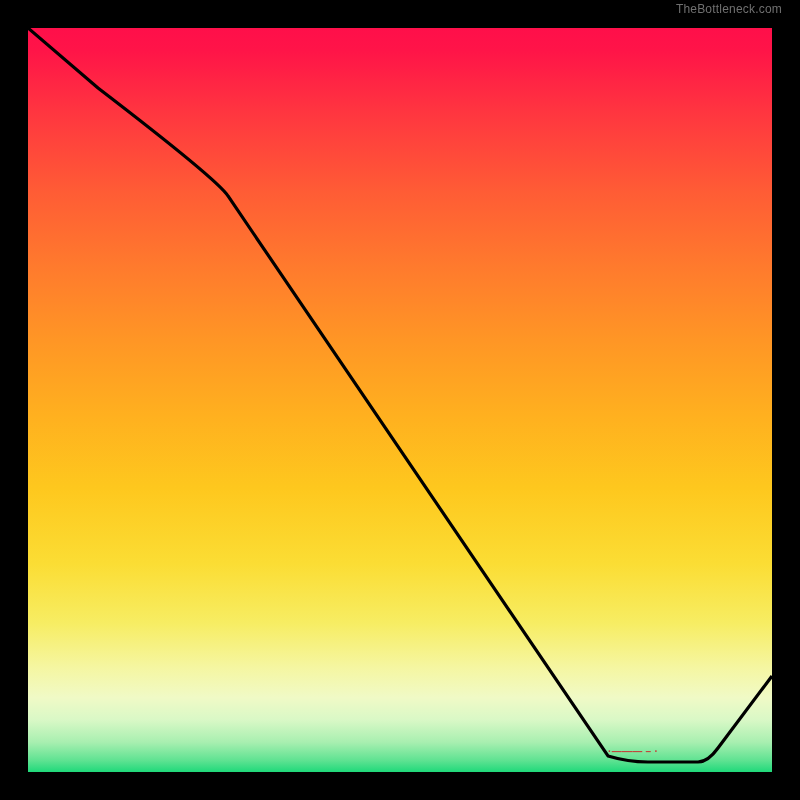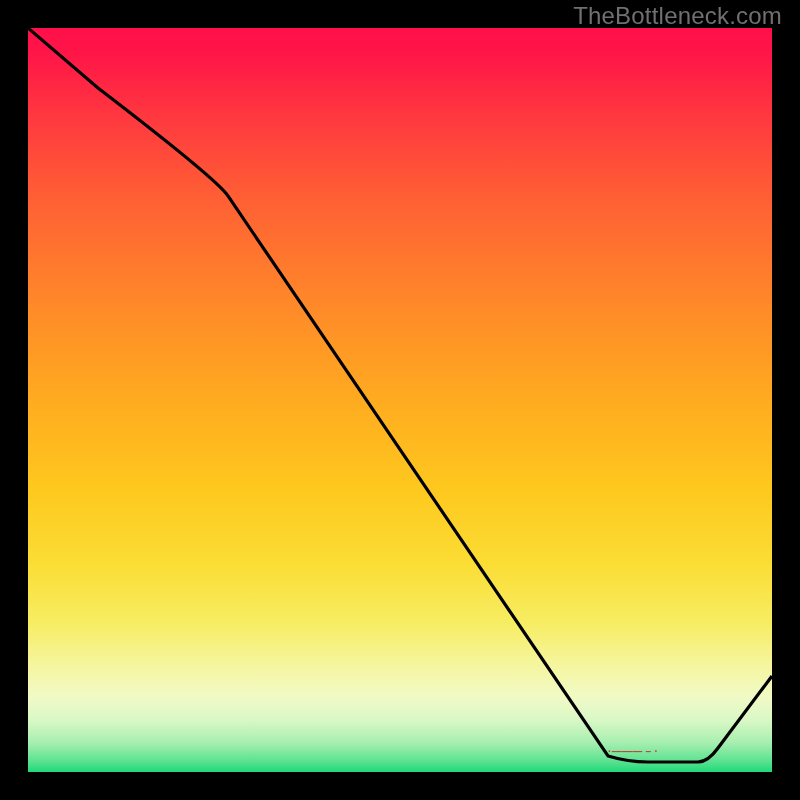--- a/index.html
+++ b/index.html
@@ -15,21 +15,21 @@
     position: relative;
     width: 800px;
     height: 800px;
     background: #000;
   }
   .watermark {
     position: absolute;
     top: 2px;
     right: 18px;
     color: #707070;
-    font-size: 24px;
+    font-size: 12px;
     font-weight: 500;
     letter-spacing: 0.2px;
     z-index: 20;
   }
   .plot-area {
     position: absolute;
     left: 28px;
     top: 28px;
     width: 744px;
     height: 744px;

